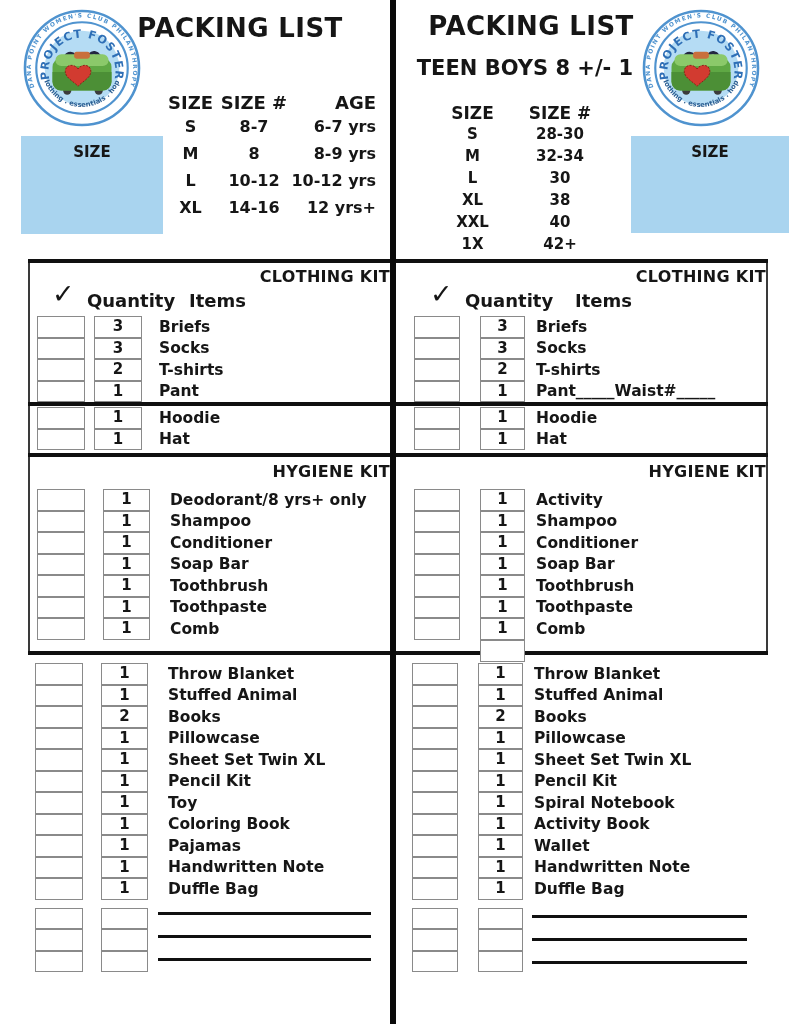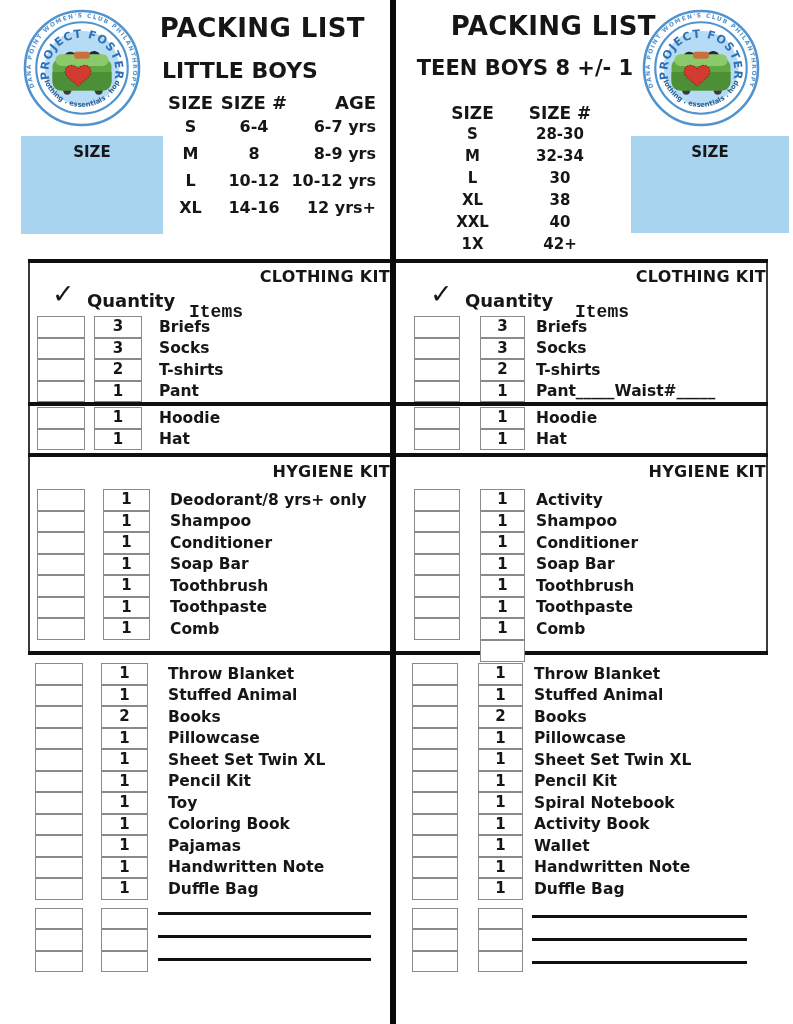--- a/index.html
+++ b/index.html
@@ -8,21 +8,21 @@
     background:#ffffff; overflow:hidden;
     font-family:"DejaVu Sans", sans-serif; font-weight:bold; color:#161616;
   }
   
   .vdiv { position:absolute; left:390px; top:0; width:6px; height:1024px; background:#0a0a0a; z-index:6; }
 
   
   .logo { position:absolute; width:118px; height:118px; }
   .logo.l { left:23px; top:9px; }
   .logo.r { left:642px; top:9px; }
-  .title { position:absolute; width:250px; text-align:right; font-size:26px; letter-spacing:0.4px; }
+  .title { position:absolute; width:250px; text-align:center; font-size:26px; letter-spacing:0.4px; }
   .title.l { left:115px; top:13px; }
   .title.r { left:406px; top:11px; }
   .subtitle { position:absolute; width:250px; text-align:center; }
   .subtitle.l { left:115px; top:58px; font-size:22px; }
   .subtitle.r { left:400px; top:56px; font-size:21px; white-space:nowrap; }
   .bluebox { position:absolute; background:#a9d4ef; text-align:center; font-size:15px; padding-top:7px; box-sizing:border-box; }
   .bluebox.l { left:21px; top:136px; width:142px; height:98px; }
   .bluebox.r { left:631px; top:136px; width:158px; height:97px; }
 
   .sizetab { position:absolute; }
@@ -54,21 +54,21 @@
   .hyg.r   { left:394px; top:457px; width:374px; height:194px; }
   .misc.l  { left:28px; top:655px; width:364px; height:330px; }
   .misc.r  { left:394px; top:655px; width:374px; height:330px; }
 
   .kit-title { text-align:right; font-size:16px; margin-top:4px; height:19px; letter-spacing:0.3px; }
   .kit-head { position:relative; height:30px; }
   .check { position:absolute; top:-8px; font-size:27px; font-weight:normal; }
   .cloth.l .check { left:22px; }
   .cloth.r .check { left:34px; }
   .qhead { position:absolute; top:4px; font-size:18px; }
-  .ihead { position:absolute; top:16px; font-size:18px;font-family:Liberation Mono, monospace; }
+  .ihead { position:absolute; top:4px; font-size:18px; }
   .cloth.l .qhead { left:57px; }  .cloth.l .ihead { left:159px; }
   .cloth.r .qhead { left:69px; }  .cloth.r .ihead { left:179px; }
 
   .hyg .kit-title { margin-top:5px; }
   .hyg .rows { margin-top:8px; }
   .misc .rows { margin-top:8px; }
 
   .row { display:flex; height:21.5px; align-items:center; box-sizing:border-box; }
   .cb, .qty { box-sizing:border-box; border:1.4px solid #8a8a8a; align-self:stretch; background:#fff; }
   .qty { text-align:center; font-size:15px; line-height:19px; }
@@ -120,34 +120,33 @@
       <rect x="30" y="50" width="60" height="33" rx="9" fill="#5fa844"></rect>
       <path d="M30,64 h60 v10 a9,9 0 0 1 -9,9 h-42 a9,9 0 0 1 -9,-9 z" fill="#4c8f36"></path>
       <rect x="33" y="46" width="54" height="12" rx="6" fill="#8bc96a"></rect>
       <rect x="52" y="43.5" width="16" height="7" rx="2.5" fill="#c9703d"></rect>
       <path d="M56,61 c-4,-6 -13,-4.5 -13,2.5 c0,6.5 9,10.5 13,15 c4,-4.5 13,-8.5 13,-15 c0,-7 -9,-8.5 -13,-2.5 z" fill="#d23b30" stroke="#8e1f17" stroke-width="1" stroke-dasharray="2,1.4"></path>
     </g>
     <text font-size="7" fill="#2b5e92" font-weight="bold"><textPath href="#a1bot" startOffset="50%" text-anchor="middle">clothing . essentials . hope</textPath></text>
   </svg>
 
   <div class="title l">PACKING LIST</div>
-  <div class="subtitle l">LITTLE BOYS</div>
 
   <div class="sizetab l">
     <div class="hrow">
       <span class="c1">SIZE</span>
       <span class="c2">SIZE #</span>
       <span class="c3">AGE</span>
     </div>
     <div>
 
 
         <div class="drow">
           <span class="c1">S</span>
-          <span class="c2">6-4</span>
+          <span class="c2">8-7</span>
           <span class="c3">6-7 yrs</span>
         </div>
 
         <div class="drow">
           <span class="c1">M</span>
           <span class="c2">8</span>
           <span class="c3">8-9 yrs</span>
         </div>
 
         <div class="drow">

